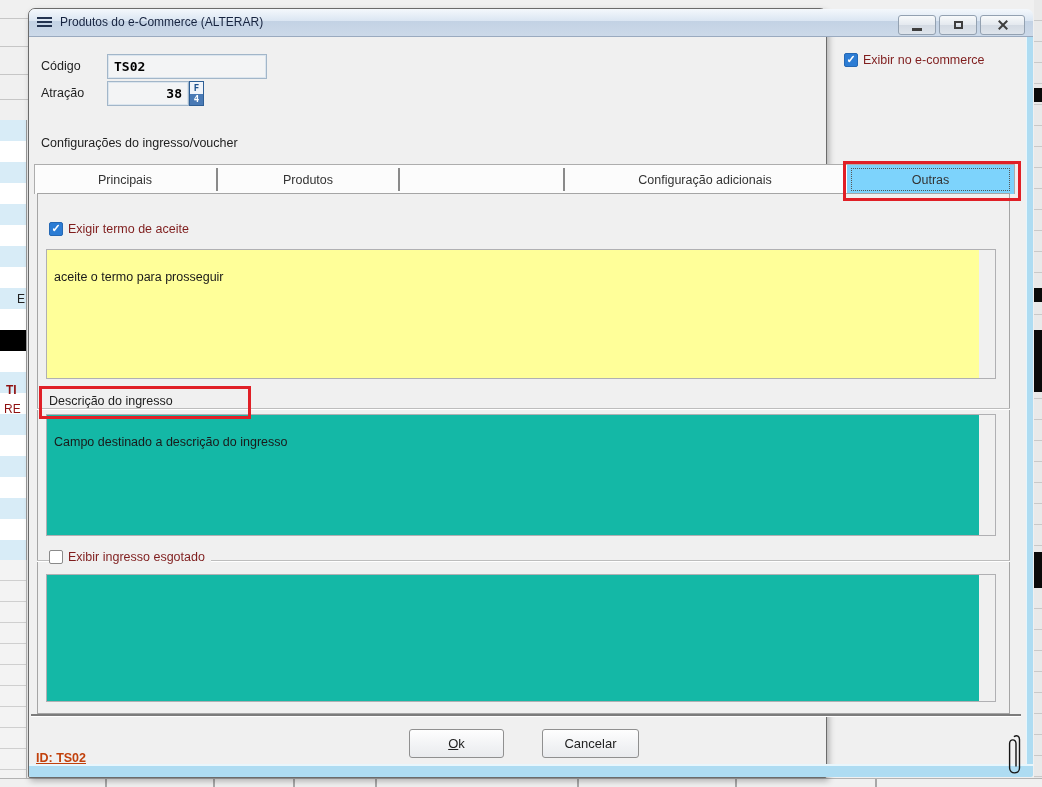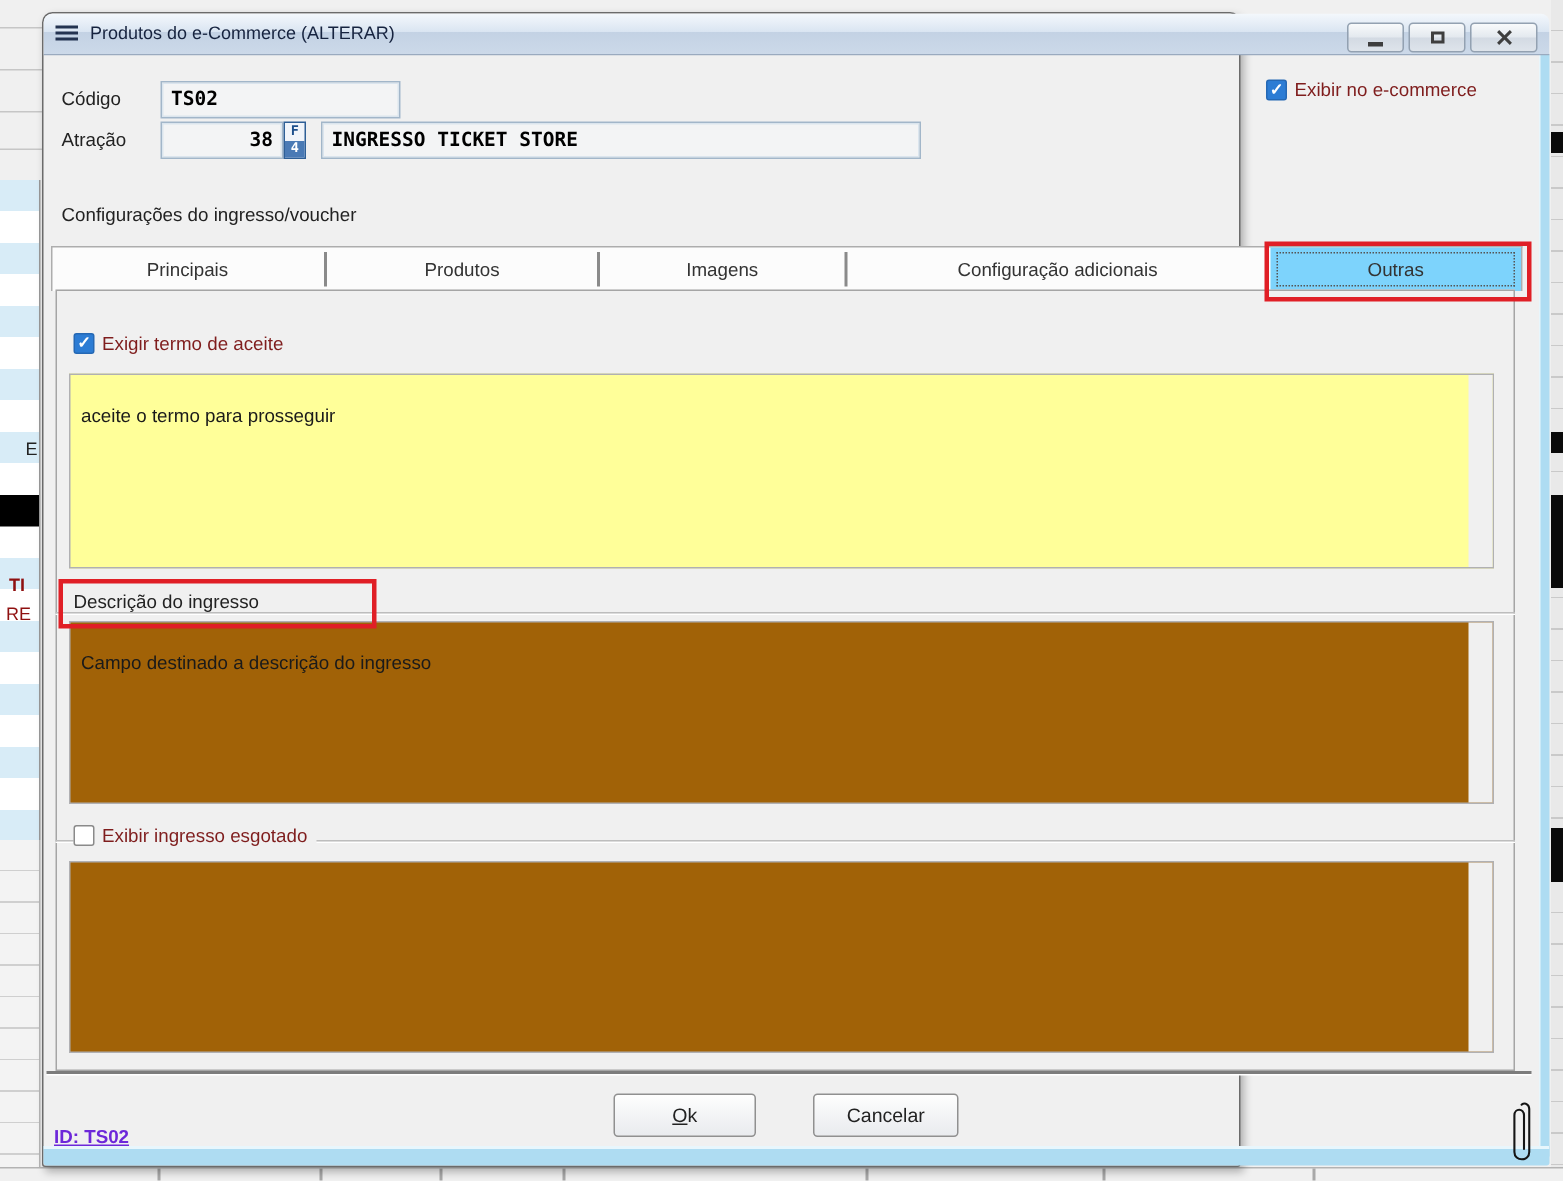--- a/index.html
+++ b/index.html
@@ -105,37 +105,37 @@
 
   
   .panel{position:absolute;left:8px;top:184px;width:973px;height:521px;box-sizing:border-box;
     border:1px solid #a5a5a5;background:#f0f0f0;}
   .heavyline{position:absolute;left:2px;top:705px;width:990px;height:2px;background:#7c7c7c;box-shadow:0 1px 0 #fff;}
   .rule{position:absolute;left:8px;width:973px;height:1px;background:#bdbdbd;box-shadow:0 1px 0 #ffffff;z-index:1;}
   .masklabel{background:#f0f0f0;z-index:2;padding-right:6px;}
 
   
   .tbox{position:absolute;left:17px;width:950px;box-sizing:border-box;
-    border:1px solid #b0b0b3;background:#a16207;font-size:12.5px;color:#1a1a1a;}
+    border:1px solid #b0b0b3;background:#14b8a6;font-size:12.5px;color:#1a1a1a;}
   .tbox .strip{position:absolute;right:0;top:0;bottom:0;width:16px;background:#f0f0f0;}
   .tbox .txt{position:absolute;left:7px;top:20px;right:22px;white-space:pre-wrap;}
   .tbox.yellow{background:#ffff99;}
 
   
   .annotation{position:absolute;border:3px solid #e01f26;z-index:6;pointer-events:none;}
 
   
   .pushbtn{position:absolute;box-sizing:border-box;height:29px;
     background:linear-gradient(#fefefe,#f2f3f5 55%,#e9ebee);
     border:1px solid #909090;border-radius:3px;
     font-family:"Liberation Sans", sans-serif;font-size:13px;color:#222;
     display:flex;align-items:center;justify-content:center;cursor:pointer;}
   .pushbtn .mn{text-decoration:underline;}
   .idlink{position:absolute;left:7px;top:742px;font-size:12.5px;font-weight:bold;
-    color:#6d28d9;text-decoration:underline;cursor:pointer;z-index:3;}
+    color:#c2410c;text-decoration:underline;cursor:pointer;z-index:3;}
   .clip{position:absolute;left:978px;top:724px;z-index:4;cursor:pointer;}
 </style>
 </head>
 <body>
 
 <div class="bg-left">
   <div class="topline" style="top:18px"></div>
   <div class="topline" style="top:46px"></div>
   <div class="topline" style="top:74px"></div>
   <div class="topline" style="top:99px"></div>
@@ -189,36 +189,32 @@
   </div>
 
   <span class="lbl" style="left:12px;top:77px">Atração</span>
   <div class="field num" style="left:78px;top:72px;width:82px">
     <span>38</span>
   </div>
   <button class="f4btn" style="left:160px;top:72px">
     <span class="hi">F</span>
     <span class="low">4</span>
   </button>
-  <div class="field" style="left:185px;top:72px;width:400px">
-    <span>INGRESSO TICKET STORE</span>
-  </div>
 
   <div class="cbrow" style="left:815px;top:44px">
     <span class="check on"></span><span class="t">Exibir no e-commerce</span>
   </div>
 
   <span class="lbl" style="left:12px;top:127px">Configurações do ingresso/voucher</span>
 
   <div class="tabstrip">
     <div class="tab" style="left:0;width:180px">Principais</div>
     <div class="tabdiv" style="left:181px"></div>
     <div class="tab" style="left:183px;width:180px">Produtos</div>
     <div class="tabdiv" style="left:363px"></div>
-    <div class="tab" style="left:365px;width:163px">Imagens</div>
     <div class="tabdiv" style="left:528px"></div>
     <div class="tab" style="left:530px;width:280px">Configuração adicionais</div>
     <div class="tab sel" style="left:812px;width:167px">
       <div class="focus-dots"></div>
       <span>Outras</span>
     </div>
   </div>
 
   <div class="annotation" style="left:814px;top:152px;width:172px;height:34px"></div>
 

